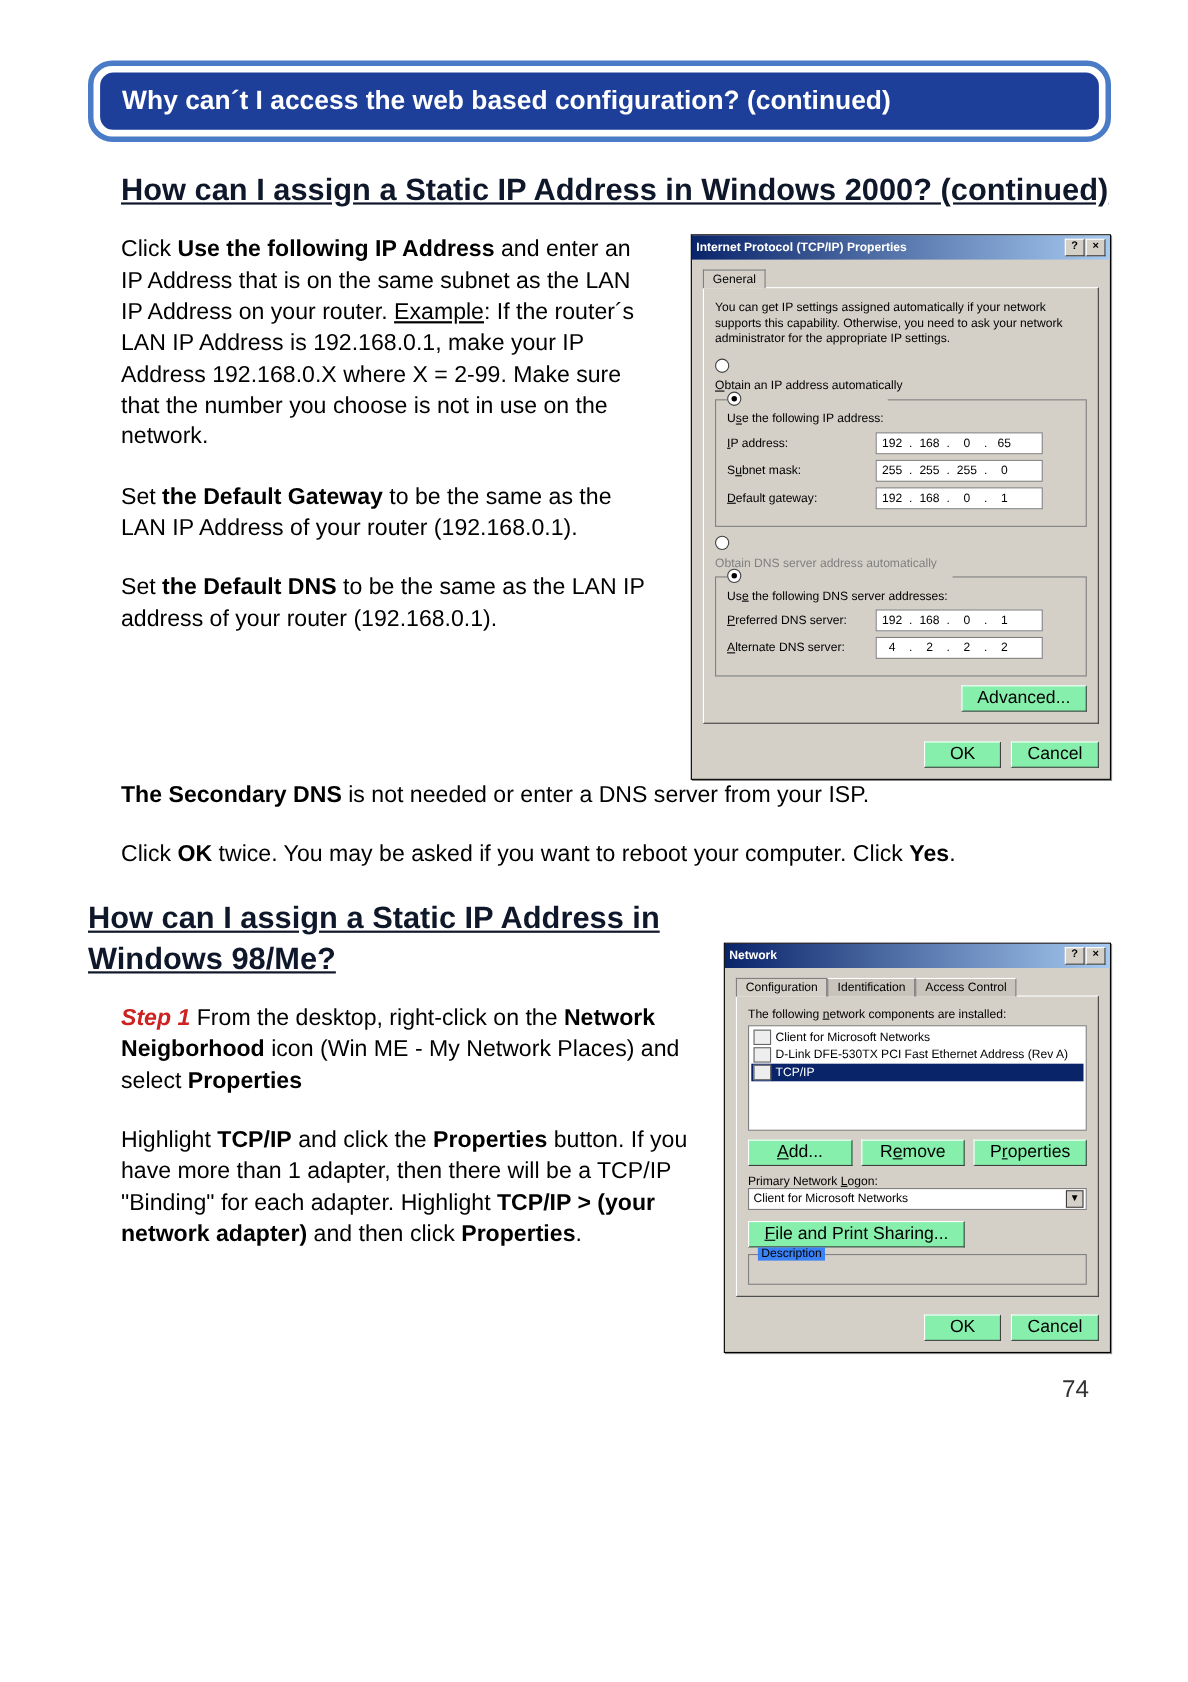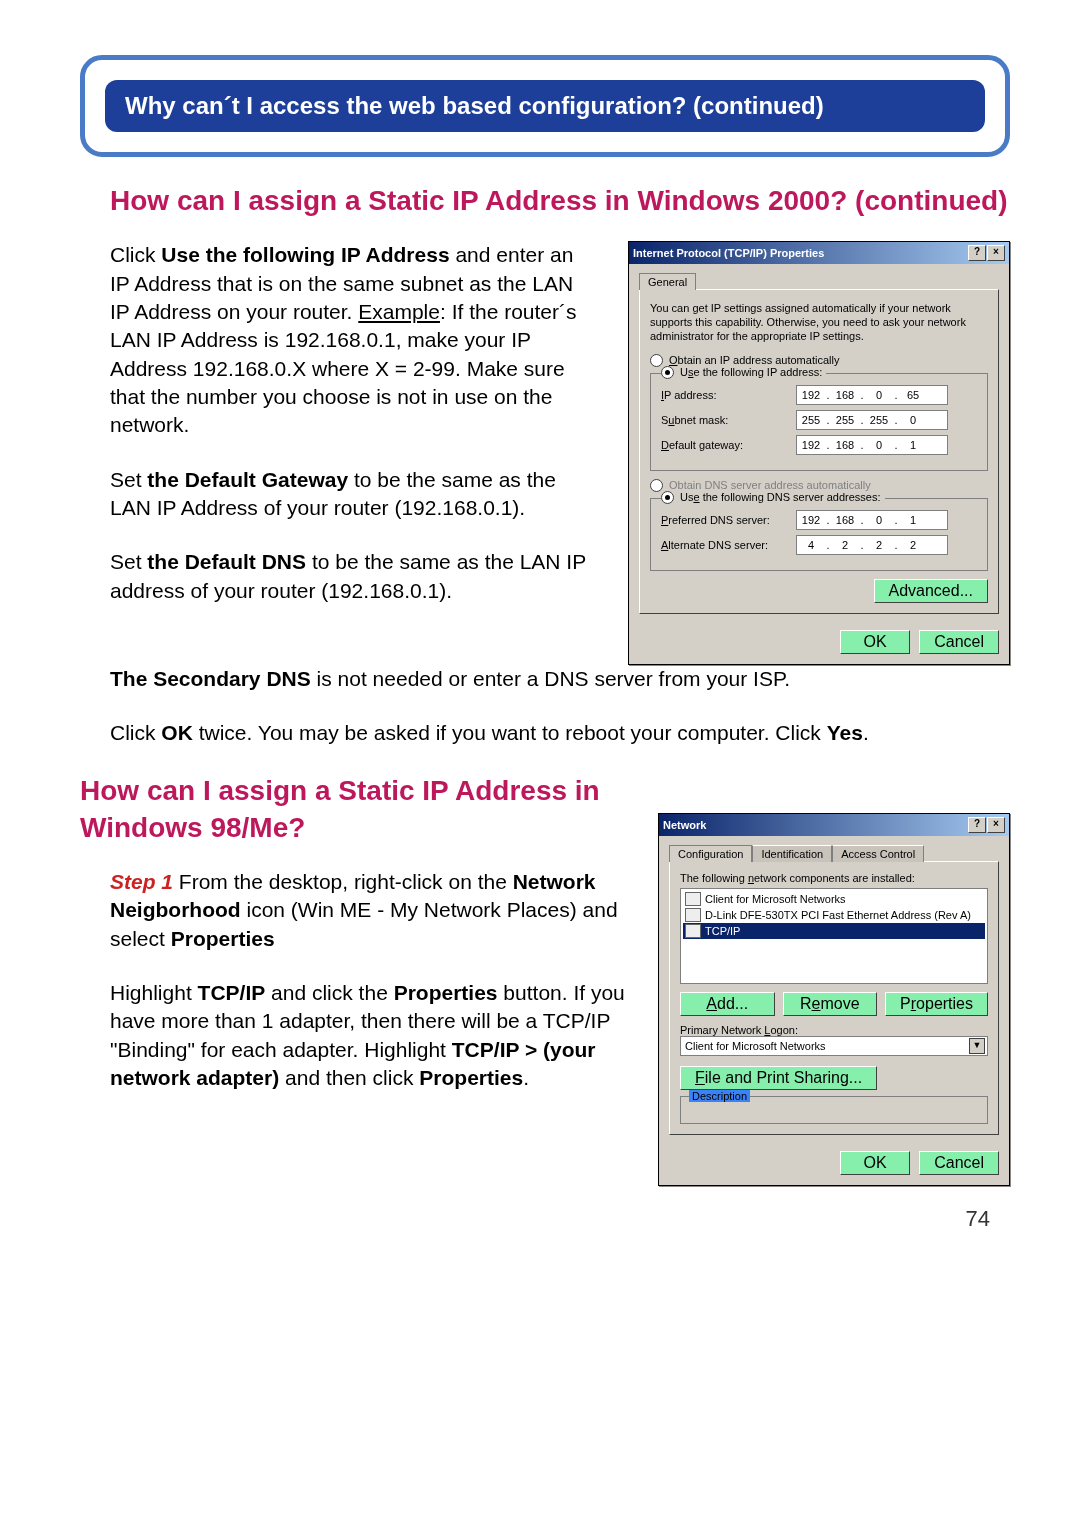--- a/index.html
+++ b/index.html
@@ -13,35 +13,36 @@
   }
   .faq-title {
     color: #cc2222;
     font-weight: bold;
     font-size: 26px;
     margin-bottom: 22px;
   }
   .blue-banner-wrap {
     border: 5px solid #4a7bc6;
     border-radius: 22px;
-    padding: 20px;
+    padding: 6px;
     margin-bottom: 26px;
   }
   .blue-banner {
     background: #1d3f99;
     color: #fff;
     font-weight: bold;
     font-size: 24px;
     padding: 12px 20px;
     border-radius: 12px;
   }
   .section-q {
-    color: #be185d;
+    color: #0f172a;
     font-weight: bold;
     font-size: 28px;
+    text-decoration: underline;
     line-height: 1.3;
     margin: 0 0 22px 0;
     padding-left: 30px;
   }
   .body-col {
     display: flex;
     gap: 30px;
     padding-left: 30px;
   }
   .text-col {
@@ -130,21 +131,21 @@
     padding: 10px 10px 10px 10px;
   }
   .desc { margin: 2px 0 10px 0; line-height:1.25; }
   .group {
     border: 1px solid #808080;
     border-radius:0;
     padding: 8px 10px 10px 10px;
     margin-bottom: 8px;
     position: relative;
   }
-  .radio-row { display:flex; align-items:flex-start; gap:6px; margin:2px 0 6px 0; }
+  .radio-row { display:flex; align-items:flex-start; gap:6px; margin:2px 0 6px 0;flex-direction:column; }
   .radio { width:11px; height:11px; border:1px solid #404040; border-radius:50%; background:#fff; display:inline-flex; align-items:center; justify-content:center; }
   .radio.sel::after { content:""; width:5px; height:5px; background:#000; border-radius:50%; }
   .disabled { color:#808080; }
   .kv { display:flex; align-items:center; margin:5px 0; }
   .kv label { width:135px; }
   .ipbox {
     display:flex; align-items:center;
     background:#fff; border:1px solid #7f7f7f;
     height:18px; width:150px;
     font-size:11px;

